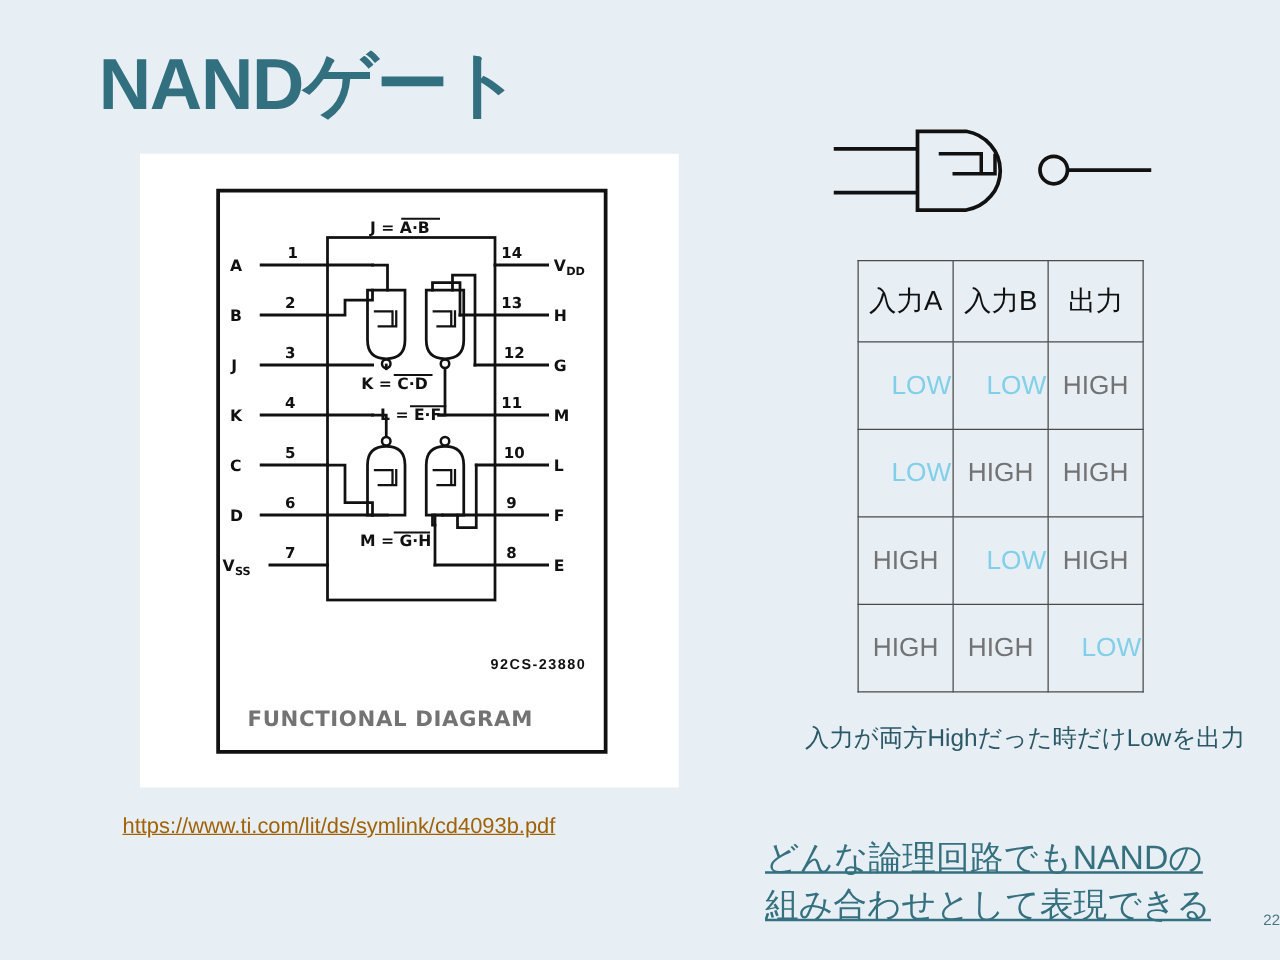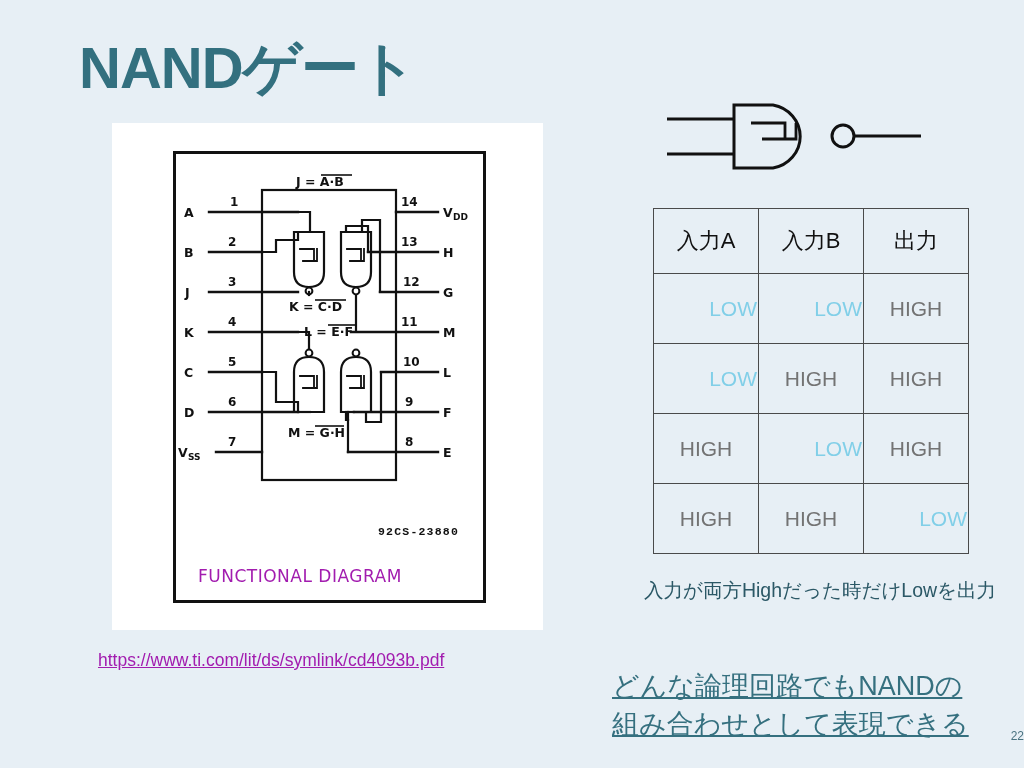--- a/index.html
+++ b/index.html
@@ -46,48 +46,48 @@
     height: 452px;
     background: #ffffff;
     border: 3px solid #111;
     box-sizing: border-box;
   }
   #functional-diagram-caption {
     position: absolute;
     left: 22px;
     bottom: 14px;
     font-size: 17px;
-    font-weight: normal;
+    font-weight: bold;
     letter-spacing: 0.5px;
-    color: #a21caf;
+    color: #737373;
     font-family: "DejaVu Sans", sans-serif;
   }
   #figure-code {
     position: absolute;
-    right: 24px;
+    right: 14px;
     bottom: 62px;
     font-size: 11.5px;
     font-weight: bold;
     letter-spacing: 1.2px;
     color: #111;
-    font-family: Liberation Mono, monospace;
+    font-family: Liberation Sans, sans-serif;
   }
   #diagram-svg {
     position: absolute;
     left: 0;
     top: 0;
   }
 
   
   #source-link {
     position: absolute;
     left: 98px;
     top: 650px;
     font-size: 17.5px;
-    color: #a21caf;
+    color: #a16207;
     text-decoration: underline;
     white-space: nowrap;
   }
 
   
   #page-number {
     position: absolute;
     left: 0;
     right: 0;
     top: 729px;
@@ -99,23 +99,23 @@
   
   #nand-symbol {
     position: absolute;
     left: 655px;
     top: 95px;
   }
 
   
   #truth-table {
     position: absolute;
-    left: 653px;
+    left: 686px;
     top: 208px;
-    width: 316px;
+    width: 229px;
     border-collapse: collapse;
     table-layout: fixed;
     padding-left: 28px;
   }
   #truth-table td {
     border: 1.6px solid #4a4a4a;
     height: 67px;
     text-align: center;
     vertical-align: middle;
     font-size: 21px;

